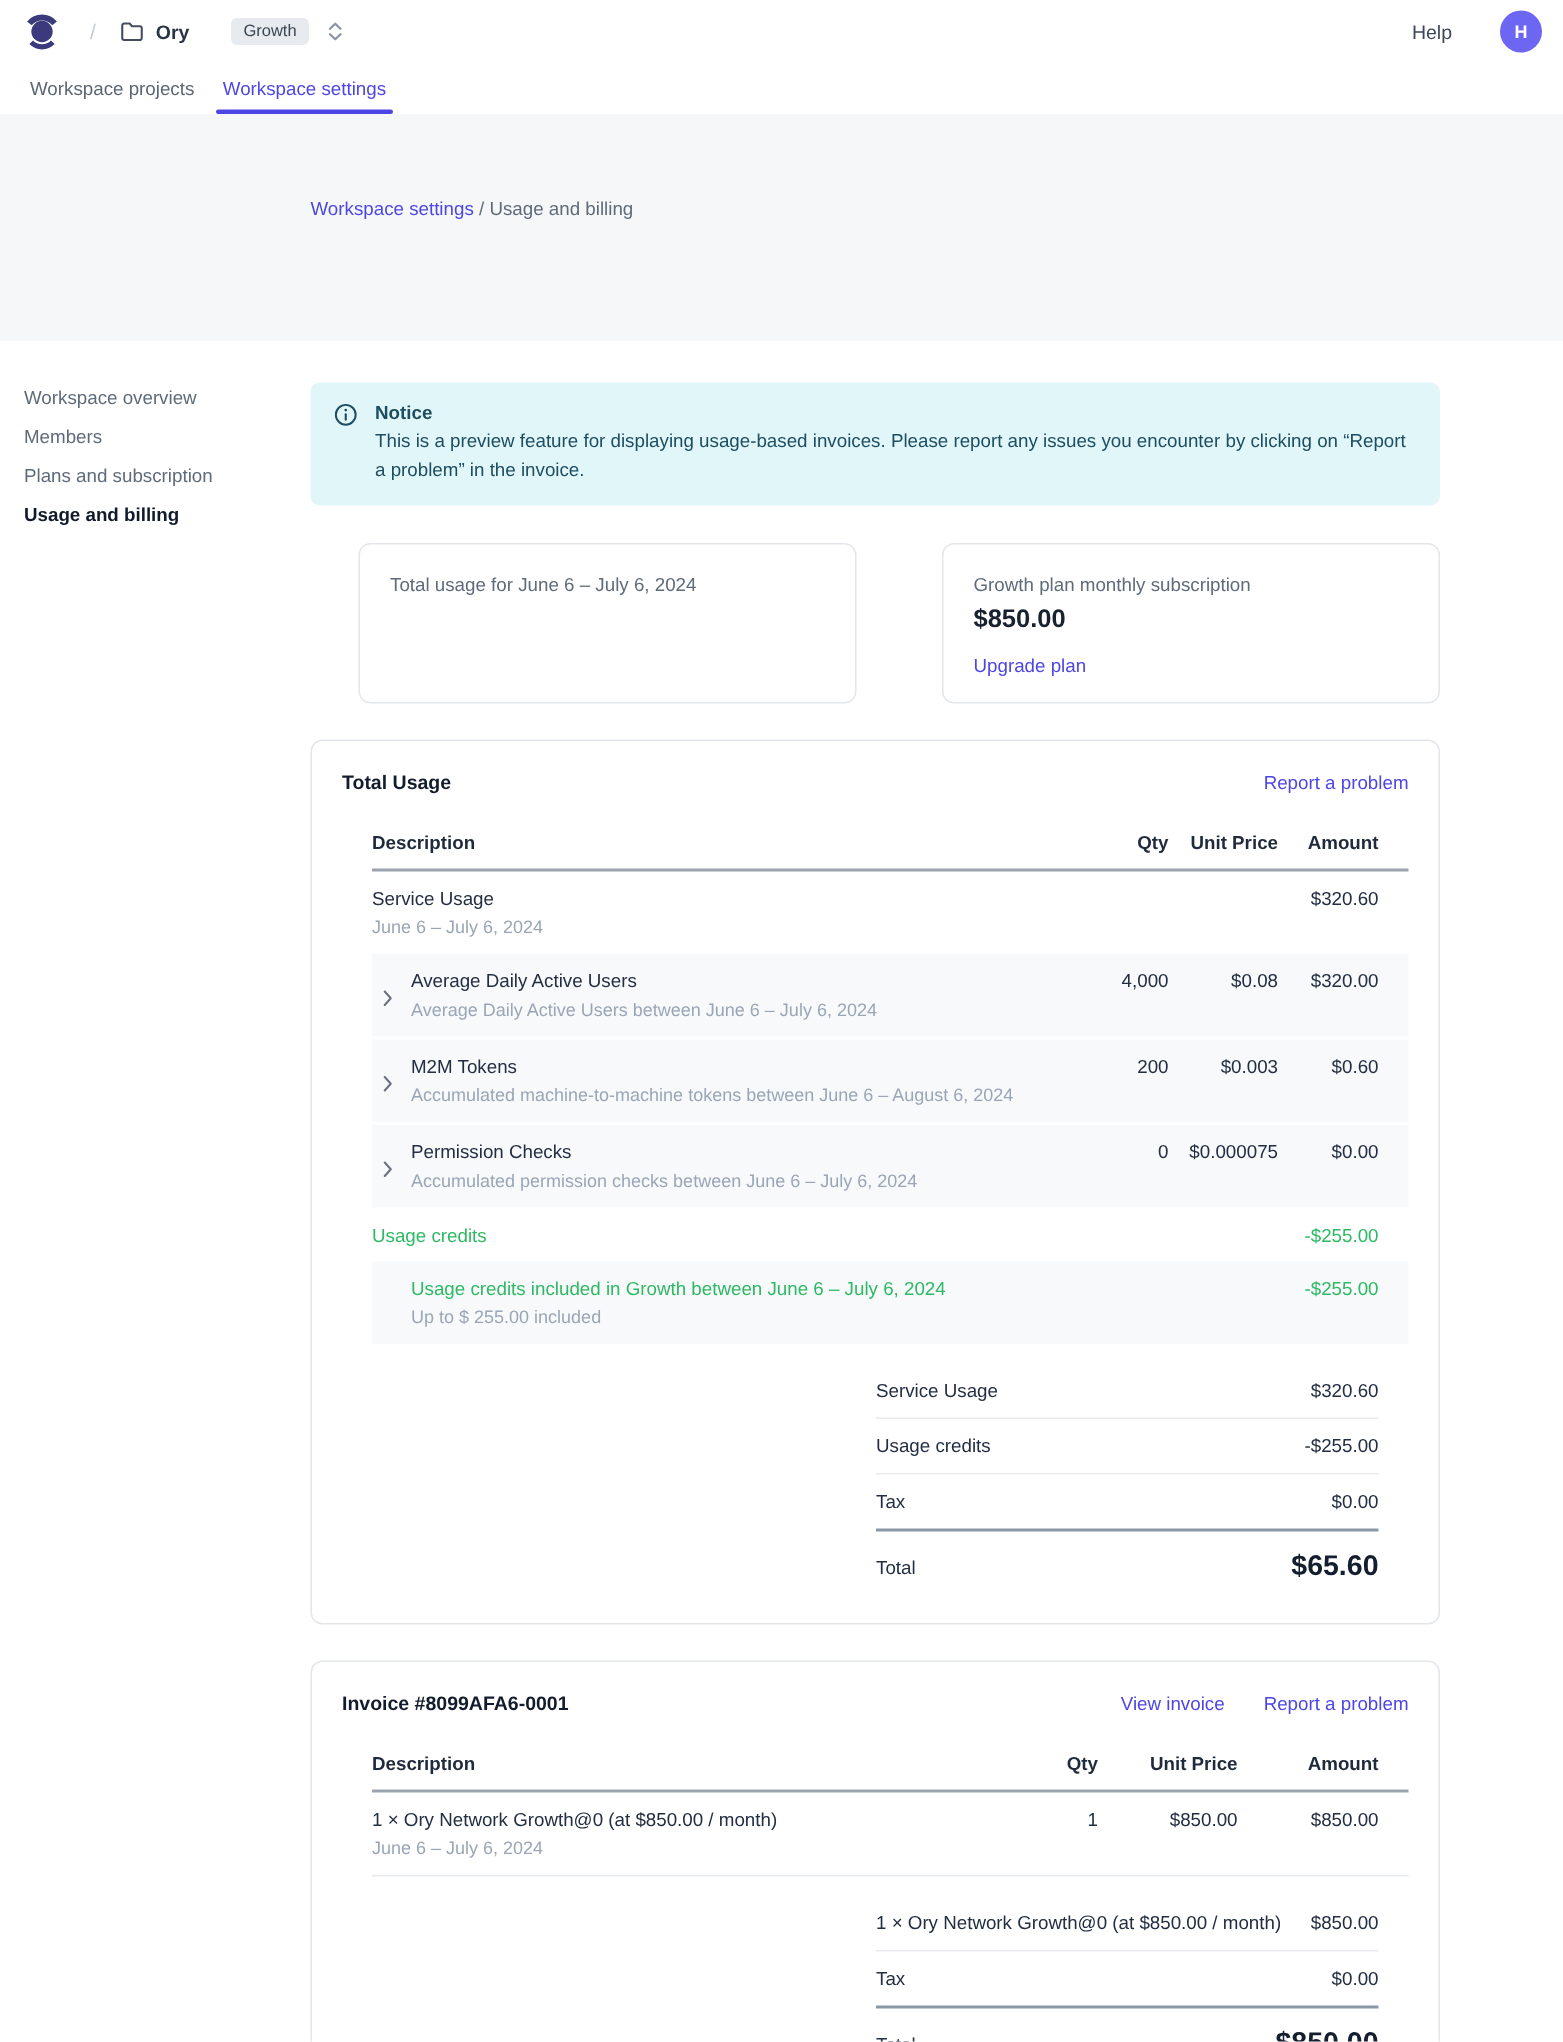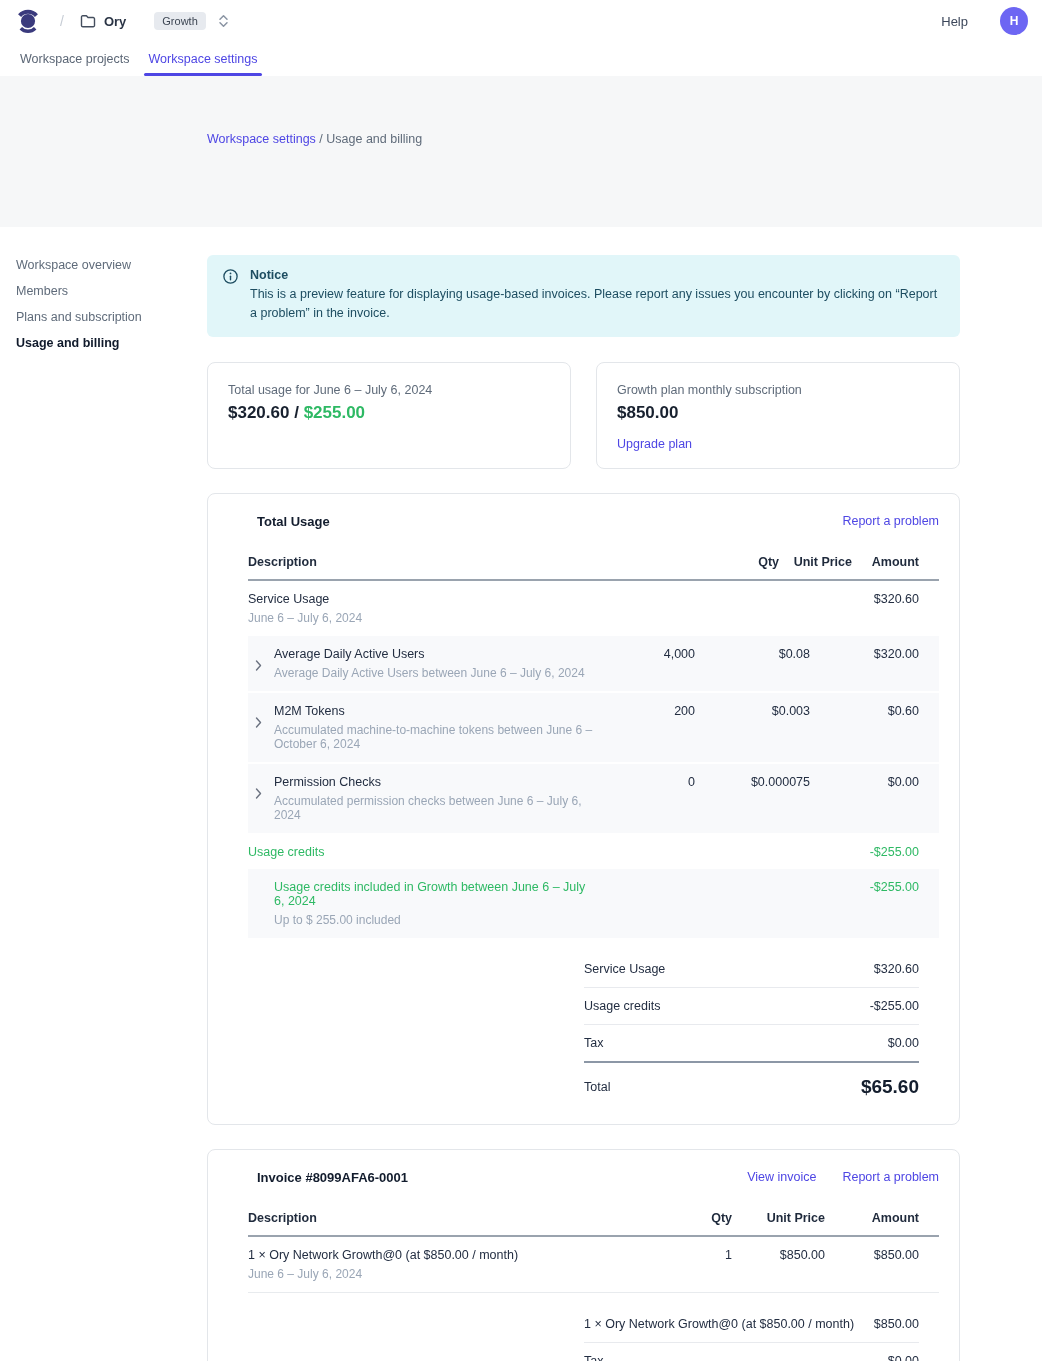--- a/index.html
+++ b/index.html
@@ -51,40 +51,40 @@
   .side-item.active{color:#101a2b;font-weight:700;}
   .main{width:753px;padding:28px 0 16px;}
   
   .notice{background:var(--notice-bg);border-radius:6px;padding:13px 16px;display:flex;gap:12px;
     color:var(--notice-text);}
   .notice-icon{padding-top:1px;}
   .notice-title{font-size:12.5px;font-weight:700;}
   .notice-body{font-size:12.5px;line-height:1.55;margin-top:3px;max-width:700px;}
   
   .mini-cards{display:flex;gap:25px;margin-top:25px;}
-  .mini-card{flex:1;border:1px solid var(--border);border-radius:8px;padding:20px;height:107px;}
+  .mini-card{flex:1;border:1px solid var(--border);border-radius:8px;padding:20px;height:107px;margin-left:32px;}
   .mini-label{font-size:12.5px;color:var(--gray);}
   .mini-amount{font-size:17px;font-weight:700;color:#18212f;margin-top:6px;}
   .mini-amount .green{color:var(--green);}
   .mini-link{display:inline-block;font-size:12.5px;color:var(--accent);margin-top:14px;cursor:pointer;}
   
   .card{border:1px solid var(--border);border-radius:8px;padding:20px;margin-top:24px;}
-  .card-head{display:flex;justify-content:space-between;align-items:flex-start;margin-left:29px;}
+  .card-head{display:flex;justify-content:space-between;align-items:flex-end;}
   .card-title{font-size:13px;font-weight:700;color:#121c2d;}
   .card-links{display:flex;gap:26px;}
   .card-link{font-size:12.5px;color:var(--accent);cursor:pointer;}
   .table{margin:20px 0 0 20px;}
   .t-head,.t-row{display:grid;grid-template-columns:1fr 60px 73px 67px;align-items:start;}
   .invoice-card .t-head,.invoice-card .t-row{grid-template-columns:1fr 60px 93px 94px;}
   .t-head{padding:6px 20px 10px 0;border-bottom:2px solid #9aa3ae;}
   .t-head .cell{font-size:12.5px;font-weight:700;color:#1f2a3c;}
   .t-head .num{text-align:right;}
   .t-row{padding:11px 20px 11px 0;}
   .t-row .num{font-size:12.5px;color:#232e42;text-align:right;}
-  .t-row.type-detail,.t-row.type-credit-detail{background:var(--row-bg);margin-bottom:2px;gap:42px;}
+  .t-row.type-detail,.t-row.type-credit-detail{background:var(--row-bg);margin-bottom:2px;}
   .t-row.type-credit-section{padding:10px 20px;}
   .t-row.type-credit-section{padding-left:0;}
   .t-row.type-credit-section .dname,.t-row.type-credit-section .amt{color:var(--green);}
   .t-row.type-credit-detail .dname,.t-row.type-credit-detail .amt{color:var(--green);}
   .t-row.bordered{border-bottom:1px solid #e8ebee;}
   .desc{position:relative;}
   .type-detail .desc,.type-credit-detail .desc{padding-left:26px;}
   .chev{position:absolute;left:7px;top:13px;color:#6b7280;cursor:pointer;}
   .dname{font-size:12.5px;color:#232e42;}
   .dsub{font-size:12px;color:var(--lightgray);margin-top:5px;}
@@ -173,23 +173,20 @@
       </span>
       <div>
         <div class="notice-title">Notice</div>
         <div class="notice-body">This is a preview feature for displaying usage-based invoices. Please report any issues you encounter by clicking on “Report a problem” in the invoice.</div>
       </div>
     </div>
 
     <div class="mini-cards">
       <div class="mini-card">
         <div class="mini-label">Total usage for June 6 – July 6, 2024</div>
-        <div class="mini-amount">
-          <span>$320.60</span><span> / </span><span class="green">$255.00</span>
-        </div>
       </div>
       <div class="mini-card">
         <div class="mini-label">Growth plan monthly subscription</div>
         <div class="mini-amount">$850.00</div>
         <span class="mini-link">Upgrade plan</span>
       </div>
     </div>
 
     <div class="card usage-card">
       <div class="card-head">
@@ -236,21 +233,21 @@
   </div>
             <div class="t-row type-detail">
     <div class="cell desc">
       <span class="chev">
         <svg width="7" height="11" viewBox="0 0 7 11">
                     <polyline points="1.5,1 5.5,5.5 1.5,10" fill="none" stroke="currentColor" stroke-width="1.4" stroke-linecap="round" stroke-linejoin="round"></polyline>
                   </svg>
       </span>
       <div class="dtext">
         <div class="dname">M2M Tokens</div>
-        <div class="dsub">Accumulated machine-to-machine tokens between June 6 – October 6, 2024</div>
+        <div class="dsub">Accumulated machine-to-machine tokens between June 6 – August 6, 2024</div>
       </div>
     </div>
     <div class="cell num">200</div>
     <div class="cell num">$0.003</div>
     <div class="cell num amt">$0.60</div>
   </div>
             <div class="t-row type-detail">
     <div class="cell desc">
       <span class="chev">
         <svg width="7" height="11" viewBox="0 0 7 11">

